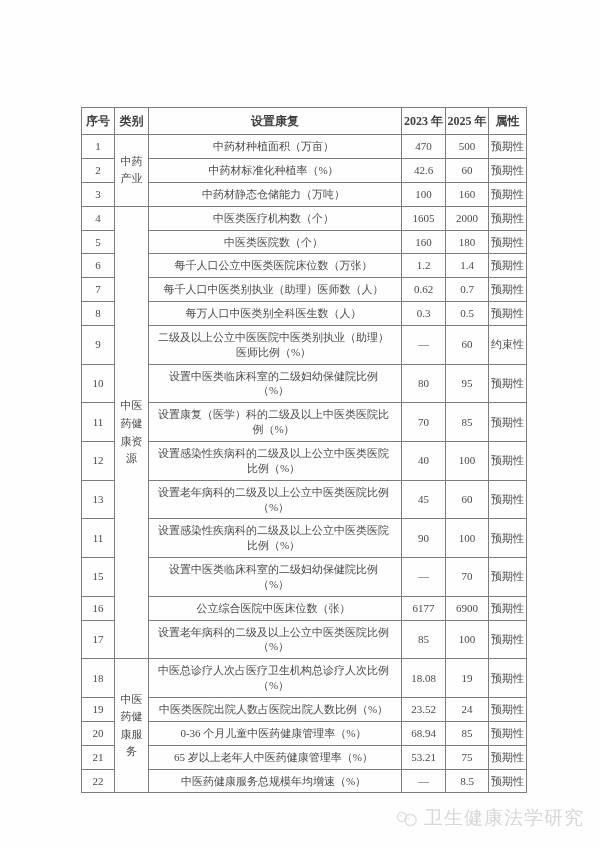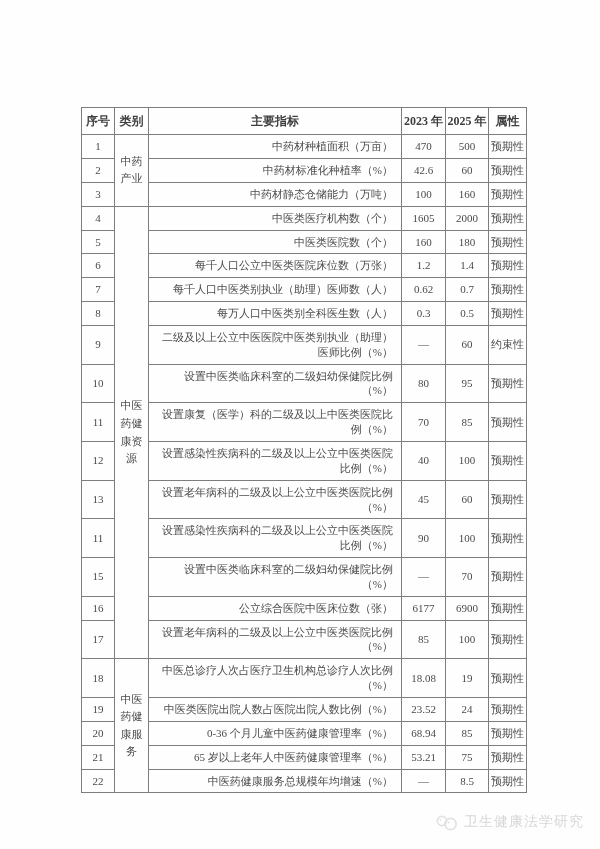--- a/index.html
+++ b/index.html
@@ -35,39 +35,39 @@
     word-break: break-all;
     overflow-wrap: break-word;
   }
   table.indicators th {
     font-weight: bold;
     font-size: 12px;
     color: #3f3f3f;
     padding: 5px 1px;
   }
   table.indicators td.indicator {
-    text-align: right;
+    text-align: center;
     padding-left: 5px;
     padding-right: 8px;
     margin-top: 36px;
   }
   table.indicators td.cat {
     padding: 2px 2px;
     line-height: 1.6;
     margin-left: 44px;
   }
   .watermark {
     position: absolute;
     right: 16px;
     bottom: 18px;
     display: flex;
     align-items: center;
     gap: 5px;
     color: #d7d7d7;
-    font-size: 14px;
+    font-size: 19px;
     font-family: "Liberation Sans", sans-serif;
     letter-spacing: 1px;
     user-select: none;
   }
   .watermark svg {
     display: block;
     opacity: 0.85;
   }
 </style>
 </head>
@@ -81,21 +81,21 @@
       <col style="width:34px">
       <col style="width:253px">
       <col style="width:44px">
       <col style="width:43px">
       <col style="width:38px">
     </colgroup>
     <thead>
       <tr>
           <th>序号</th>
           <th>类别</th>
-          <th>主要指标</th>
+          <th>设置康复</th>
           <th>2023 年</th>
           <th>2025 年</th>
           <th>属性</th>
         </tr>
     </thead>
     <tbody>
         <tr>
           <td>1</td>
           <td class="cat" rowspan="3">中药产业</td>
           <td class="indicator">中药材种植面积（万亩）</td>

